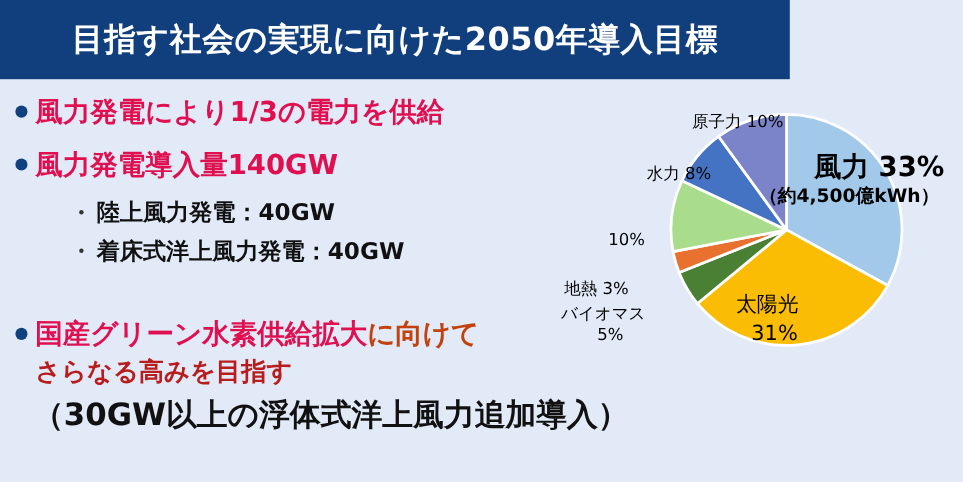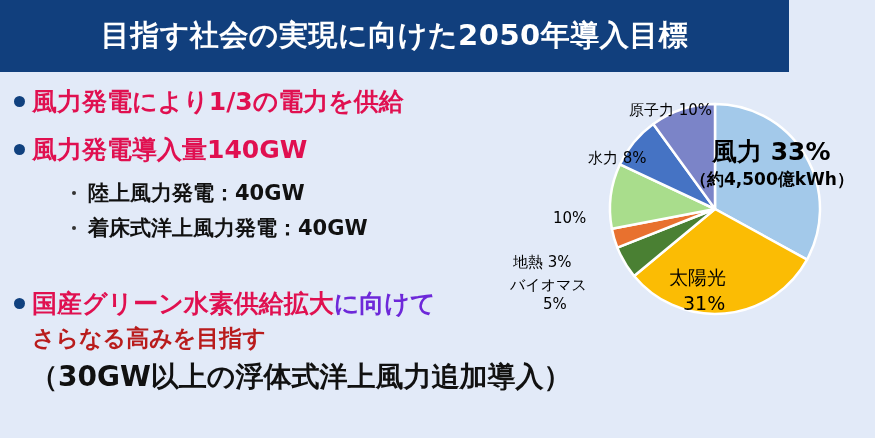--- a/index.html
+++ b/index.html
@@ -13,21 +13,21 @@
     font-family: "DejaVu Sans", "Liberation Sans", sans-serif;
     overflow: hidden;
     position: relative;
   }
 
   
   .header-bar {
     position: absolute;
     left: 0;
     top: 0;
-    width: 789px;
+    width: 718px;
     height: 72px;
     background: #113f7d;
     display: flex;
     align-items: center;
     justify-content: center;
   }
   .header-title {
     color: #ffffff;
     font-size: 29px;
     font-weight: bold;
@@ -63,21 +63,21 @@
     height: 31px;
     flex: 0 0 auto;
   }
   .b-text {
     font-size: 25px;
     font-weight: bold;
     line-height: 31px;
     white-space: nowrap;
   }
   .red { color: #e01050; }
-  .blk { color: #6d28d9; }
+  .blk { color: #c2410c; }
 
   .sub-row {
     position: absolute;
     display: flex;
     align-items: center;
     text-align: center;
   }
   .sub-dot {
     width: 4px;
     height: 4px;
@@ -128,20 +128,21 @@
     position: absolute;
     color: #000000;
     white-space: nowrap;
     text-align: center;
     line-height: 1.12;
   }
   .lbl-small { font-size: 15px; }
   .lbl-wind-main {
     font-size: 25px;
     font-weight: bold;
+    margin-left: 28px;
   }
   .lbl-wind-sub {
     font-size: 17px;
     font-weight: bold;
   }
   .lbl-solar { font-size: 19px; }
 </style>
 </head>
 <body>
 

